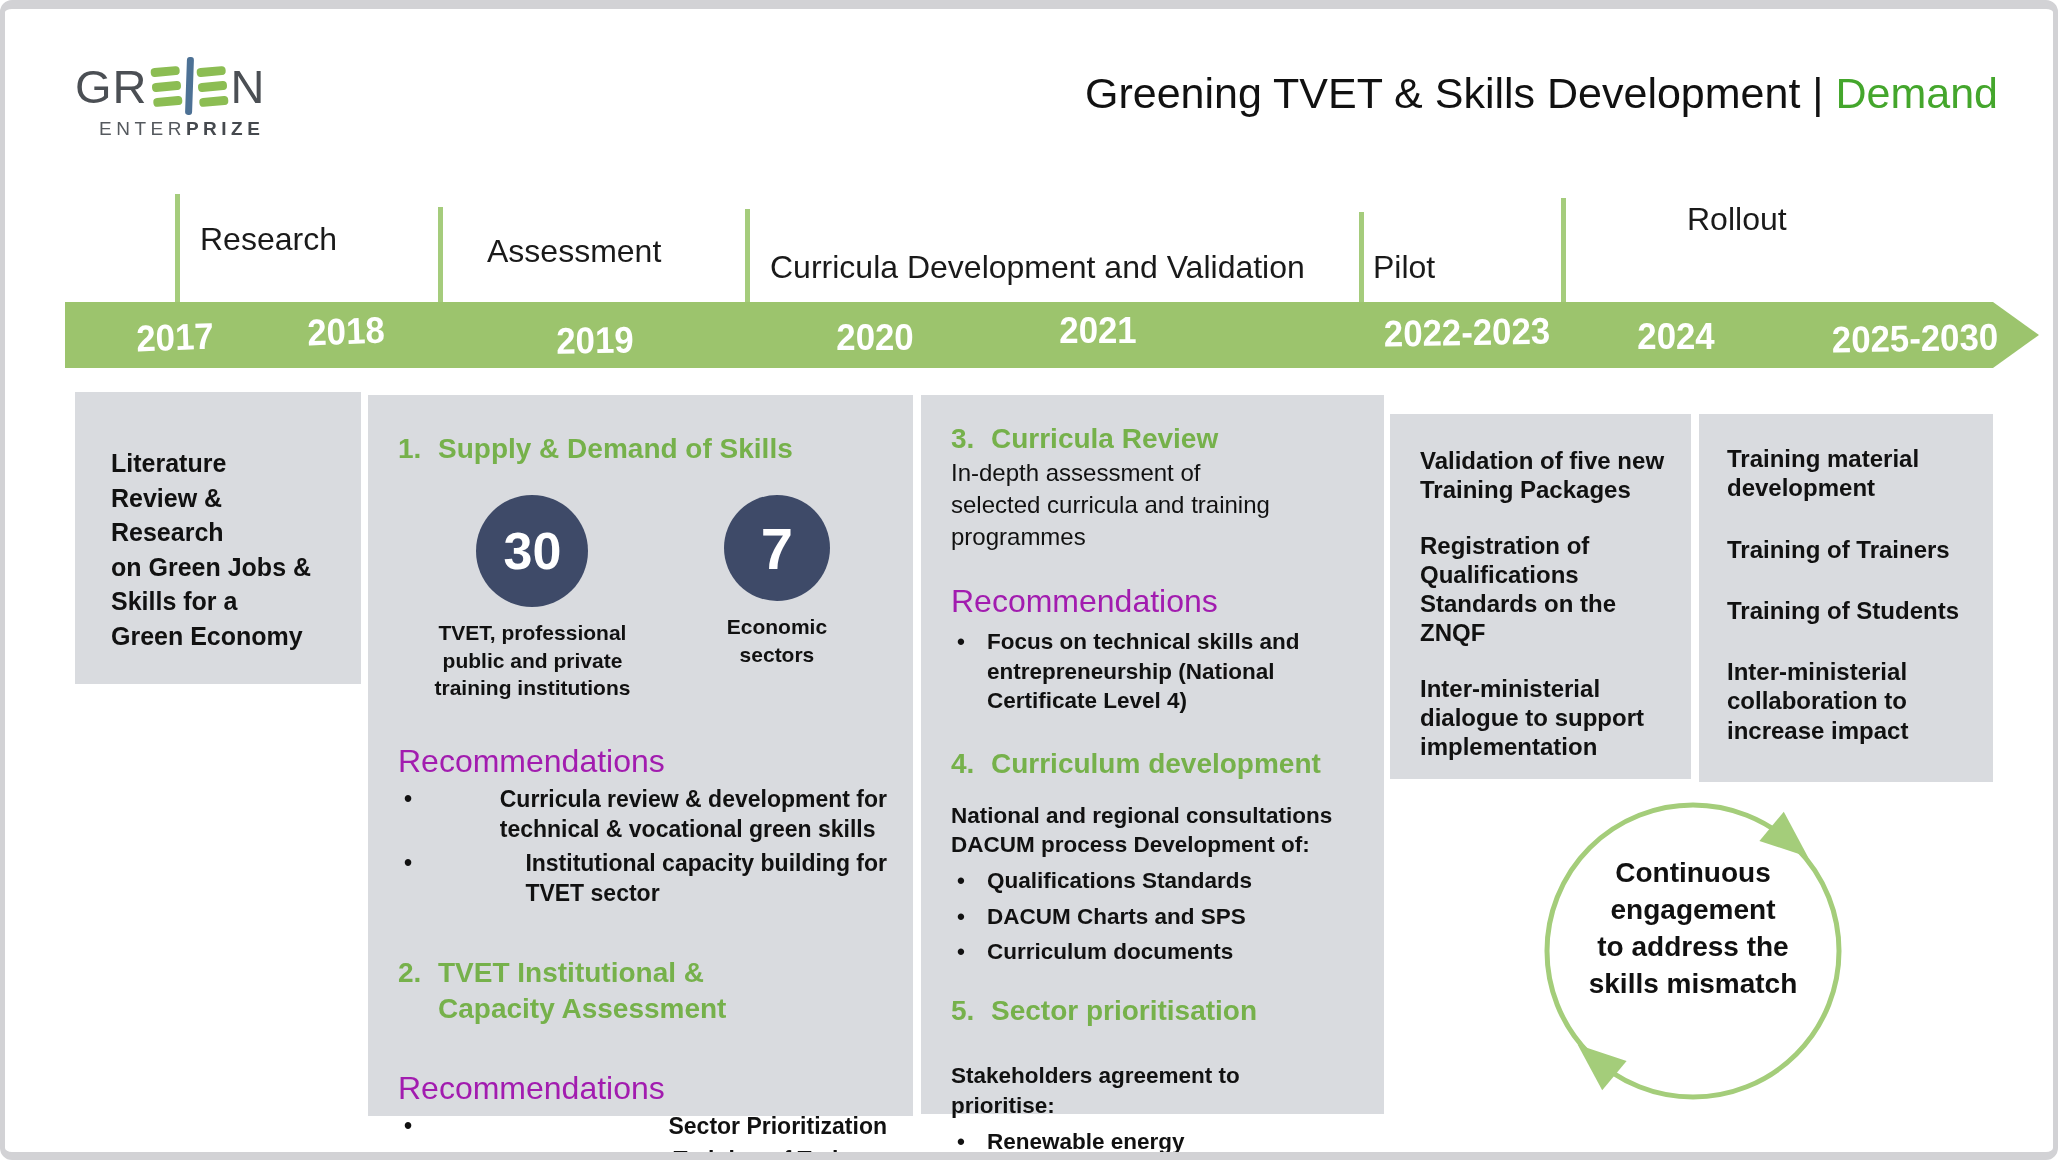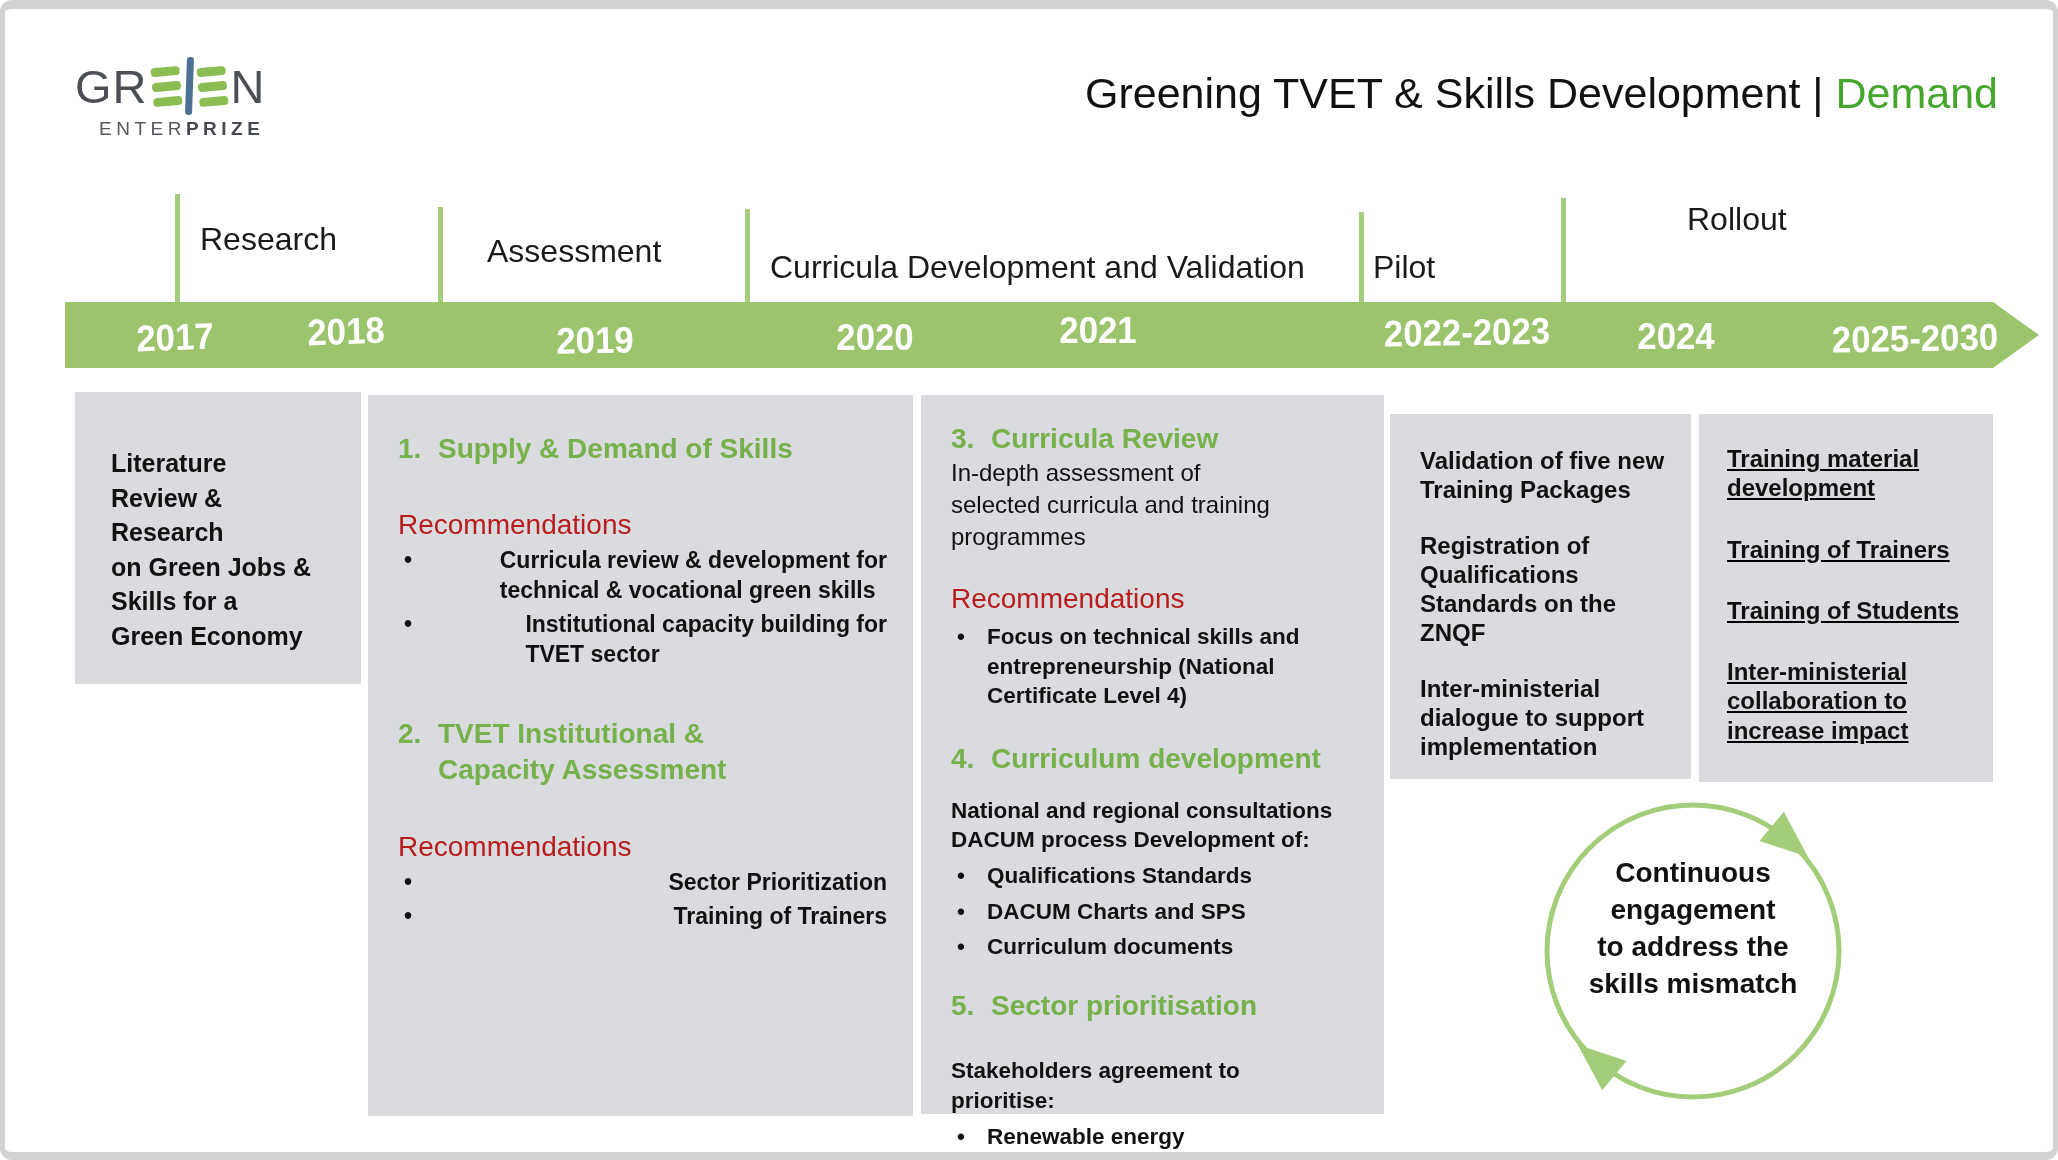--- a/index.html
+++ b/index.html
@@ -28,21 +28,21 @@
   .phase { position:absolute; font-size:32px; color:#1a1a1a; white-space:nowrap; }
   .tbar { position:absolute; left:60px; top:293px; width:1928px; height:66px; background:#9cc46d; }
   .thead { position:absolute; left:1988px; top:293px; width:0; height:0;
            border-top:33px solid transparent; border-bottom:33px solid transparent; border-left:46px solid #9cc46d; }
   .year { position:absolute; top:307px; color:#fff; font-weight:bold; font-size:37px; white-space:nowrap; }
   
   .box { position:absolute; background:#d9dbdf; }
   .ml { white-space:pre-line; }
   .gh { display:flex; color:#76b14b; font-weight:bold; font-size:28px; line-height:1.3; }
   .gh .num { flex:none; width:40px; }
-  .rec-title { color:#b91c1c; font-size:28px; line-height:1.25; }
+  .rec-title { color:#a21caf; font-size:32px; line-height:1.25; }
   .brow { display:flex; font-weight:bold; color:#111; }
   .b-dot { flex:none; width:36px; padding-left:6px; }
   .b-dot::before { content:"•"; }
   .box2-bullet { font-size:23px; line-height:1.3; margin-top:4px;justify-content:space-between; }
   .box3-bullet { font-size:22.5px; line-height:1.32; margin-top:6px; }
   .bold-lead { font-weight:bold; color:#111; font-size:22.5px; line-height:1.32; }
   
   .box1 { left:70px; top:383px; width:286px; height:292px; padding:54px 24px 0 36px;
           font-weight:bold; font-size:25px; line-height:1.38; color:#111; }
   
@@ -62,21 +62,21 @@
   
   .box3 { left:916px; top:386px; width:463px; height:719px; padding:26px 20px 0 30px; }
   .box3 .para { font-size:24px; line-height:1.33; color:#111; }
   .box3 .rec3-title { margin-top:28px; }
   .box3 .h4 { margin-top:30px; }
   .box3 .lead4 { margin-top:18px; }
   .box3 .h5 { margin-top:26px; }
   .box3 .lead5 { margin-top:32px; }
   
   .box4 { left:1385px; top:405px; width:301px; height:365px; padding:32px 20px 0 30px; }
-  .box5 { left:1694px; top:405px; width:294px; height:368px; padding:30px 14px 0 28px;text-decoration:underline; }
+  .box5 { left:1694px; top:405px; width:294px; height:368px; padding:30px 14px 0 28px; }
   .para-bold { font-weight:bold; font-size:24px; line-height:1.22; color:#111; }
   .box4 .para-bold + .para-bold { margin-top:26px; }
   .box5 .para-bold + .para-bold { margin-top:32px; }
   
   .cycle { position:absolute; left:1528px; top:782px; width:320px; height:320px; }
   .cycle svg { position:absolute; left:0; top:0; }
   .cycle-text { position:absolute; left:10px; top:64px; width:300px; text-align:center;
                 font-weight:bold; font-size:28px; line-height:1.32; color:#111; }
 </style>
 </head>
@@ -137,20 +137,33 @@
 Research
 on Green Jobs &amp;
 Skills for a
 Green Economy</div>
 
   <div class="box box2">
     <div class="gh">
       <span class="num">1.</span>
       <span class="ml">Supply &amp; Demand of Skills</span>
     </div>
+    <div class="circles-row">
+      <div class="stat-col c1">
+        <div class="stat-circle big">30</div>
+        <div class="stat-label ml">TVET, professional
+public and private
+training institutions</div>
+      </div>
+      <div class="stat-col c2">
+        <div class="stat-circle small">7</div>
+        <div class="stat-label ml">Economic
+sectors</div>
+      </div>
+    </div>
     <div class="rec-title rec1-title">Recommendations</div>
     <div class="brow box2-bullet">
         <span class="b-dot"></span>
         <span class="ml">Curricula review &amp; development for
 technical &amp; vocational green skills</span>
       </div>
     <div class="brow box2-bullet">
         <span class="b-dot"></span>
         <span class="ml">Institutional capacity building for
 TVET sector</span>

